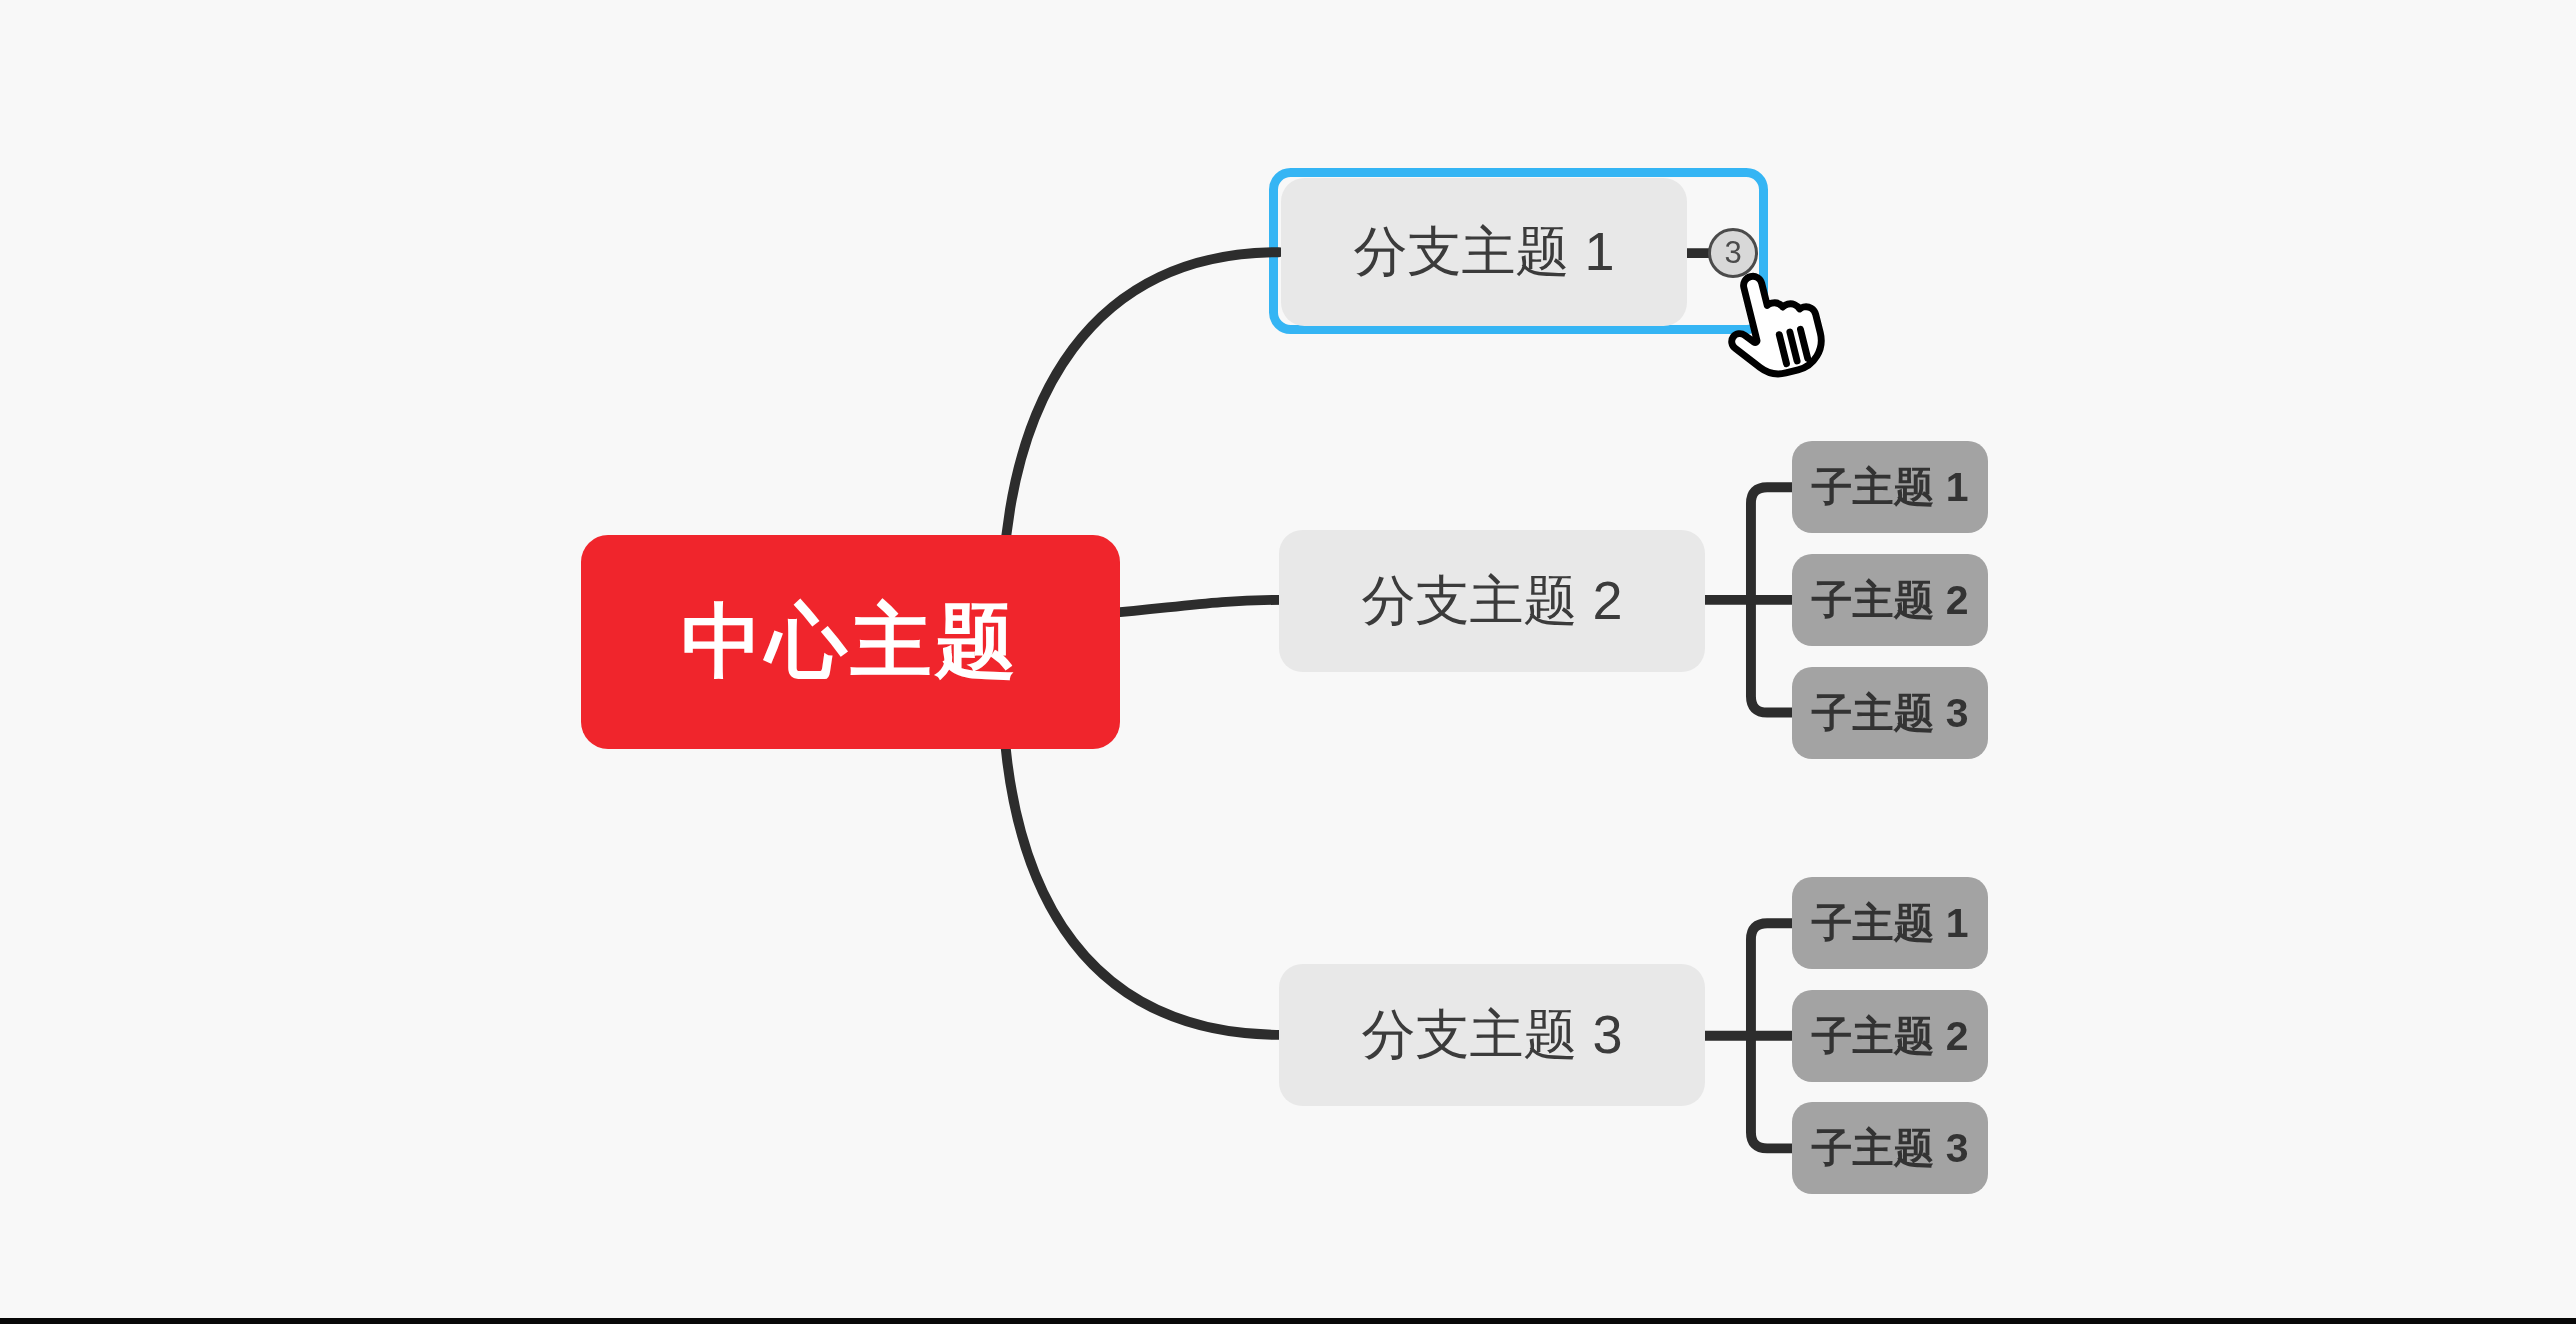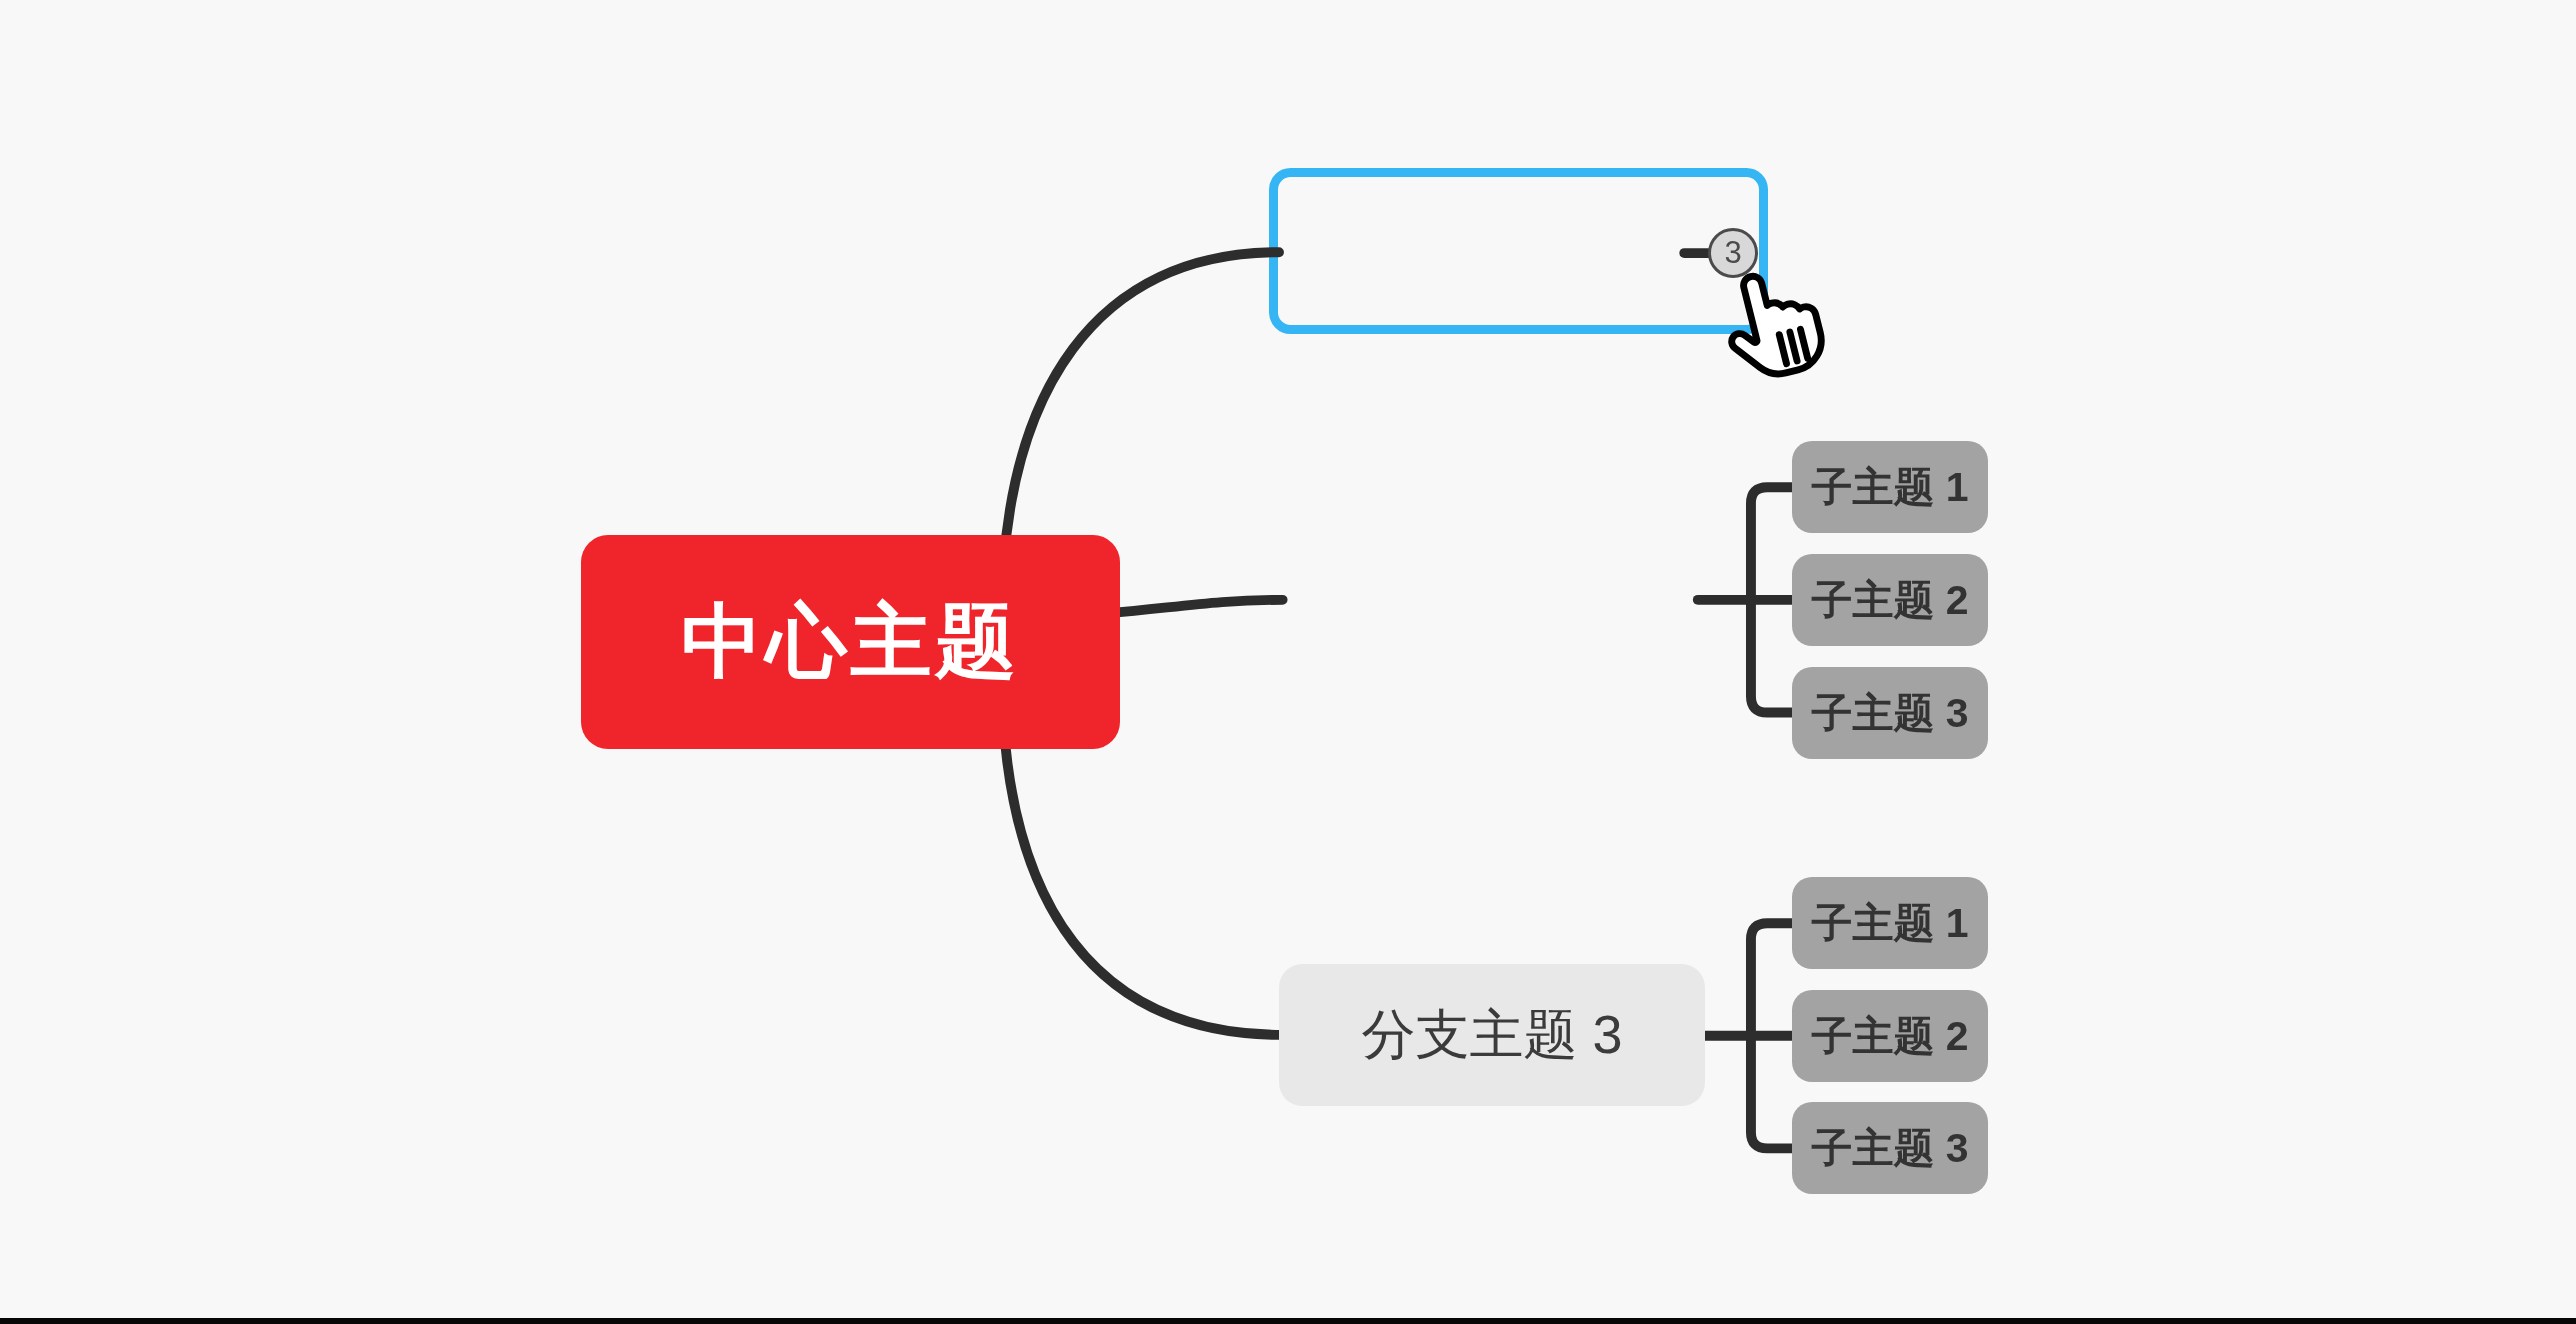--- a/index.html
+++ b/index.html
@@ -88,20 +88,26 @@
       <path d="M 1885 666 L 1992 666"></path>
       <path d="M 1992 1025 L 1962 1025 Q 1944 1025 1944 1043 L 1944 1257 Q 1944 1275 1962 1275 L 1992 1275"></path>
       <path d="M 1885 1150 L 1992 1150"></path>
     </g>
   </svg>
 
   <div class="topic topic-central">
     <span>中心主题</span>
   </div>
 
+  <div class="topic topic-branch topic-branch-1">
+    <span>分支主题 1</span>
+  </div>
+  <div class="topic topic-branch topic-branch-2">
+    <span>分支主题 2</span>
+  </div>
   <div class="topic topic-branch topic-branch-3">
     <span>分支主题 3</span>
   </div>
 
   <div class="topic topic-sub sub-b2-1">
     <span>子主题 1</span>
   </div>
   <div class="topic topic-sub sub-b2-2">
     <span>子主题 2</span>
   </div>

